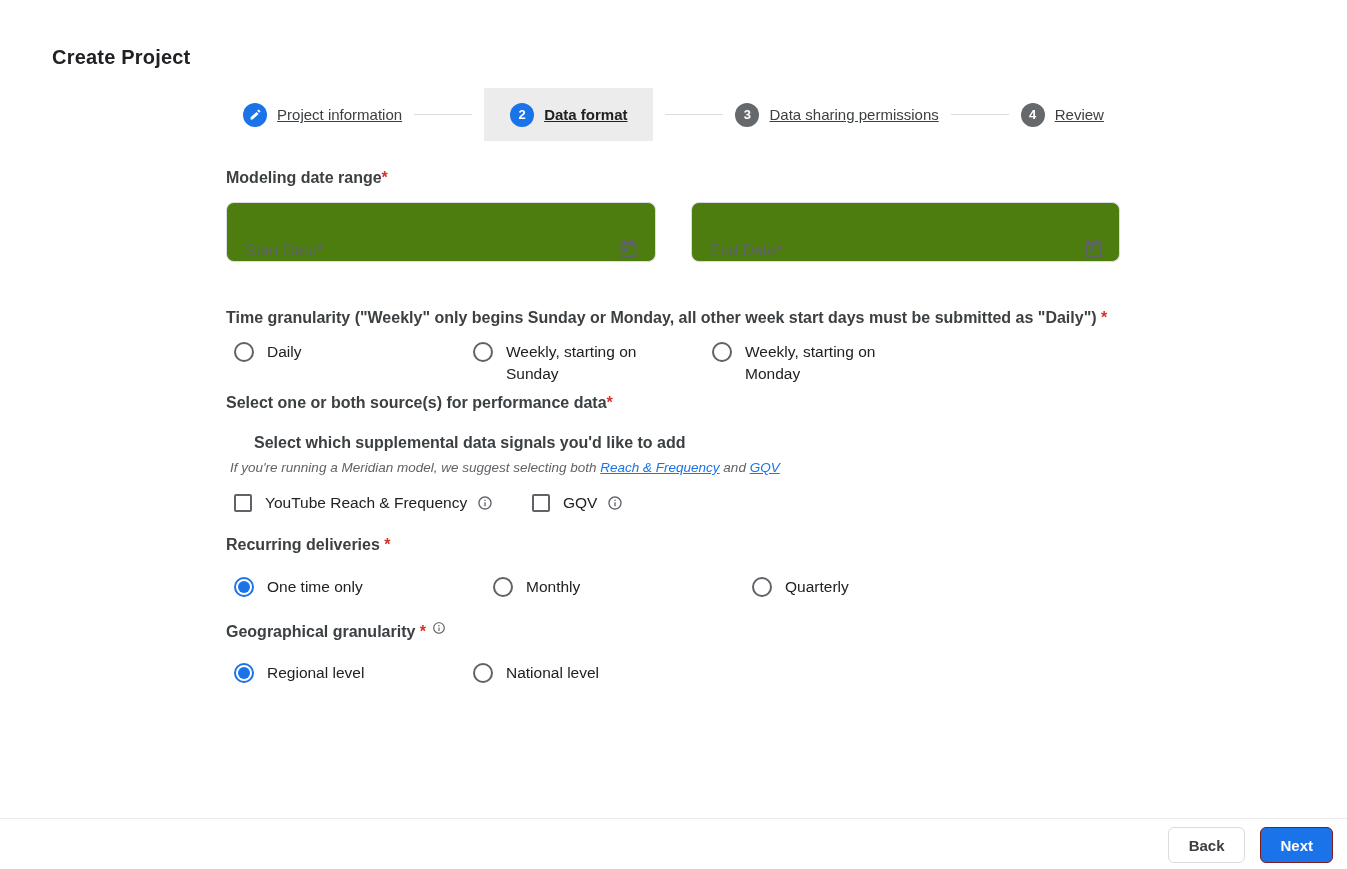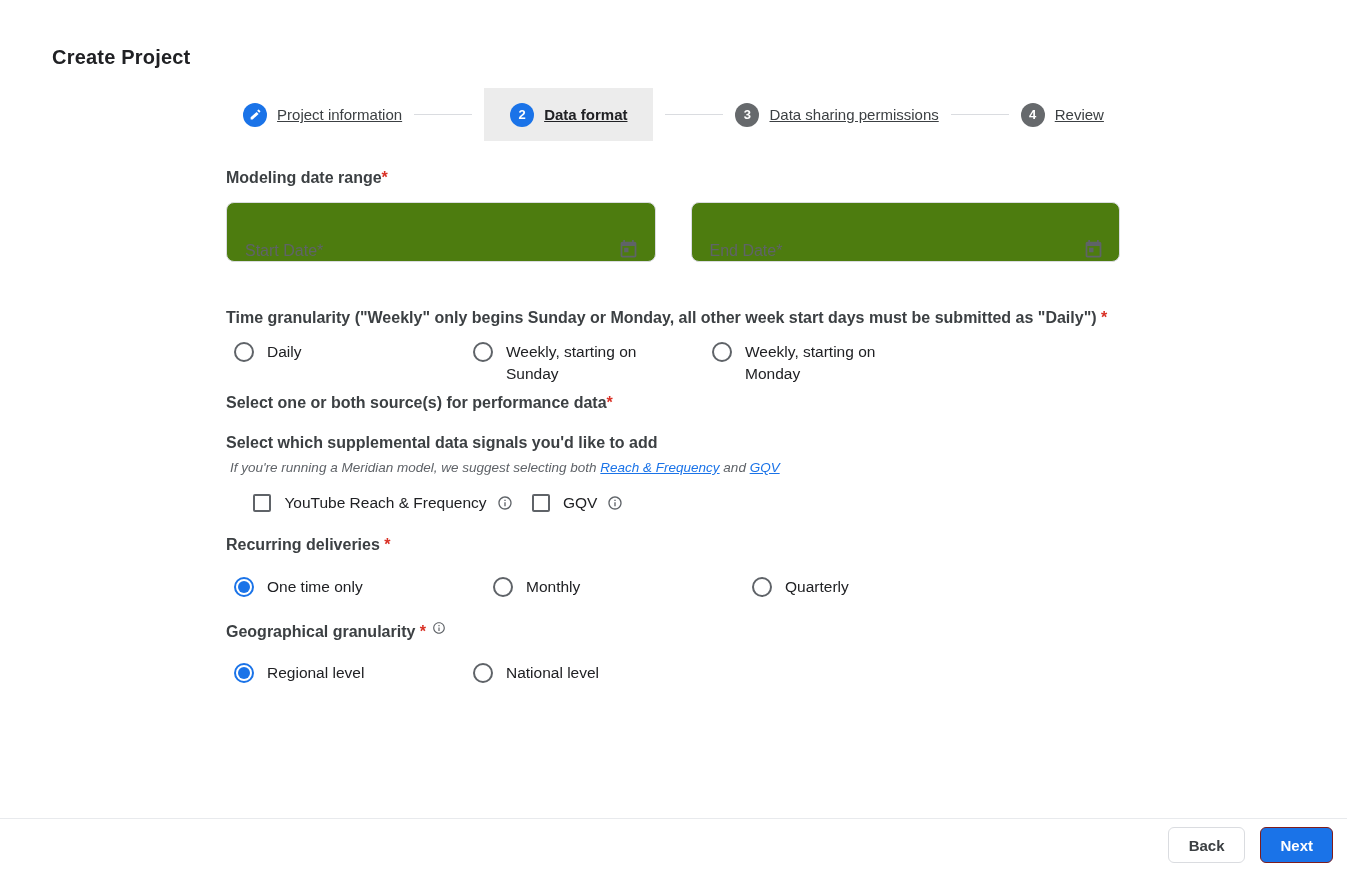--- a/index.html
+++ b/index.html
@@ -43,21 +43,21 @@
     border:none;outline:none;flex:1;font-size:16px;color:#202124;
     font-family:"Liberation Sans",sans-serif;background:transparent;min-width:0;
   }
   .date-field input::placeholder{color:#5f6368;opacity:1;}
   .cal-btn{flex:none;width:24px;height:24px;border:none;background:transparent;
     padding:0;cursor:pointer;color:#5f6368;display:flex;align-items:center;justify-content:center;}
   .cal-btn svg{width:21px;height:21px;fill:#5f6368;}
   .multiline-label{margin-top:42px;width:892px;line-height:27px;}
   .option-row{display:flex;padding-left:8px;}
   .option{width:239px;display:flex;align-items:flex-start;}
-  .option.wide{width:298px;justify-content:center;}
+  .option.wide{width:298px;}
   .radio{
     width:20px;height:20px;border:2px solid #5f6368;border-radius:50%;
     box-sizing:border-box;flex:none;position:relative;margin-top:1px;cursor:pointer;background:#fff;
   }
   .radio.selected{border-color:#1a73e8;}
   .radio.selected::after{
     content:"";position:absolute;left:2px;top:2px;right:2px;bottom:2px;
     border-radius:50%;background:#1a73e8;
   }
   .checkbox{
@@ -148,21 +148,21 @@
       <span class="opt-label">Weekly, starting on Sunday</span>
     </div>
     <div class="option">
       <span class="radio"></span>
       <span class="opt-label">Weekly, starting on Monday</span>
     </div>
   </div>
 
   <div class="section-label" style="margin-top:8px;"><span>Select one or both source(s) for performance data</span><span class="req">*</span></div>
 
-  <div class="section-label" style="margin-top:20px;">Select which supplemental data signals you'd like to add</div>
+  <div class="section-label" style="margin-top:20px;margin-left:28px;">Select which supplemental data signals you'd like to add</div>
   <div class="note"><span>If you're running a Meridian model, we suggest selecting both </span><a>Reach &amp; Frequency</a><span> and </span><a>GQV</a></div>
   <div class="option-row" style="margin-top:16px;">
     <div class="option wide">
       <span class="checkbox"></span>
       <span class="opt-label" style="max-width:250px;white-space:nowrap;">YouTube Reach &amp; Frequency</span>
       <span class="info-icon">
         <svg viewBox="0 0 24 24">
             <path d="M11 7h2v2h-2zm0 4h2v6h-2zm1-9C6.48 2 2 6.48 2 12s4.48 10 10 10 10-4.48 10-10S17.52 2 12 2zm0 18c-4.41 0-8-3.59-8-8s3.59-8 8-8 8 3.59 8 8-3.59 8-8 8z"></path>
           </svg>
       </span>

